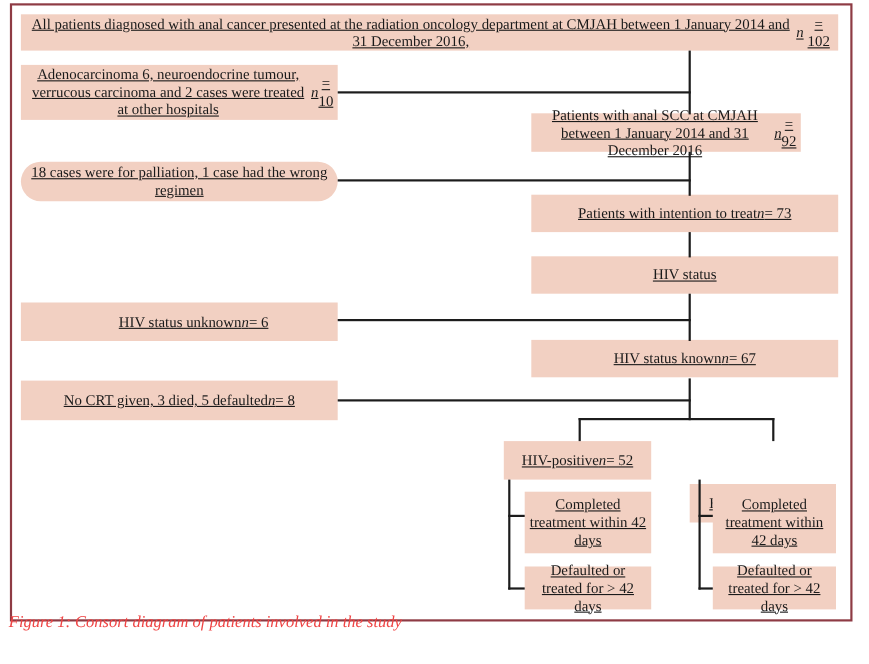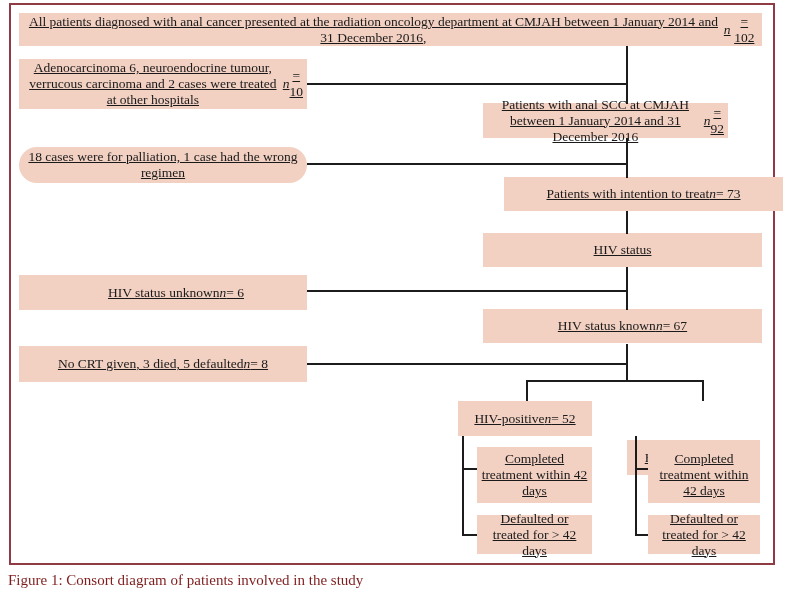--- a/index.html
+++ b/index.html
@@ -41,42 +41,43 @@
   }
   .hline, .vline {
     position: absolute;
     background: var(--line, #1c1c1c);
   }
   .hline { height: 2px; }
   .vline { width: 2px; }
   #caption {
     position: absolute;
     left: 8px;
-    top: 572px;
+    top: 558px;
     width: 760px;
     font-size: 15px;
-    color: #7f1d1d;
+    font-style: italic;
+    color: #ef4444;
   }
 </style>
 </head>
 <body>
 
 <div id="page">
 
   <div id="frame"></div>
 
   <div class="box box-label" style="left:19px; top:13px; width:743px; height:33px;">All patients diagnosed with anal cancer presented at the radiation oncology department at CMJAH between 1 January 2014 and 31 December 2016, <i>n</i> = 102</div>
 
   <div class="box box-label" style="left:19px; top:59px; width:288px; height:50px;">Adenocarcinoma 6, neuroendocrine tumour, verrucous carcinoma and 2 cases were treated at other hospitals <i>n</i> = 10</div>
 
   <div class="box box-label" style="left:483px; top:103px; width:245px; height:35px;">Patients with anal SCC at CMJAH between 1 January 2014 and 31 December 2016 <i>n</i> = 92</div>
 
   <div class="box box-label" style="left:19px; top:147px; width:288px; height:36px;border-radius:18px;">18 cases were for palliation, 1 case had the wrong regimen</div>
 
-  <div class="box box-label" style="left:504px; top:177px; width:279px; height:34px;">Patients with intention to treat <i>n</i> = 73</div>
+  <div class="box box-label" style="left:483px; top:177px; width:279px; height:34px;">Patients with intention to treat <i>n</i> = 73</div>
 
   <div class="box box-label" style="left:483px; top:233px; width:279px; height:34px;">HIV status</div>
 
   <div class="box box-label" style="left:19px; top:275px; width:288px; height:35px;padding-left:30px;">HIV status unknown <i>n</i> = 6</div>
 
   <div class="box box-label" style="left:483px; top:309px; width:279px; height:34px;">HIV status known <i>n</i> = 67</div>
 
   <div class="box box-label" style="left:19px; top:346px; width:288px; height:36px;">No CRT given, 3 died, 5 defaulted <i>n</i> = 8</div>
 
   <div class="box box-label" style="left:458px; top:401px; width:134px; height:35px;">HIV-positive <i>n</i> = 52</div>

